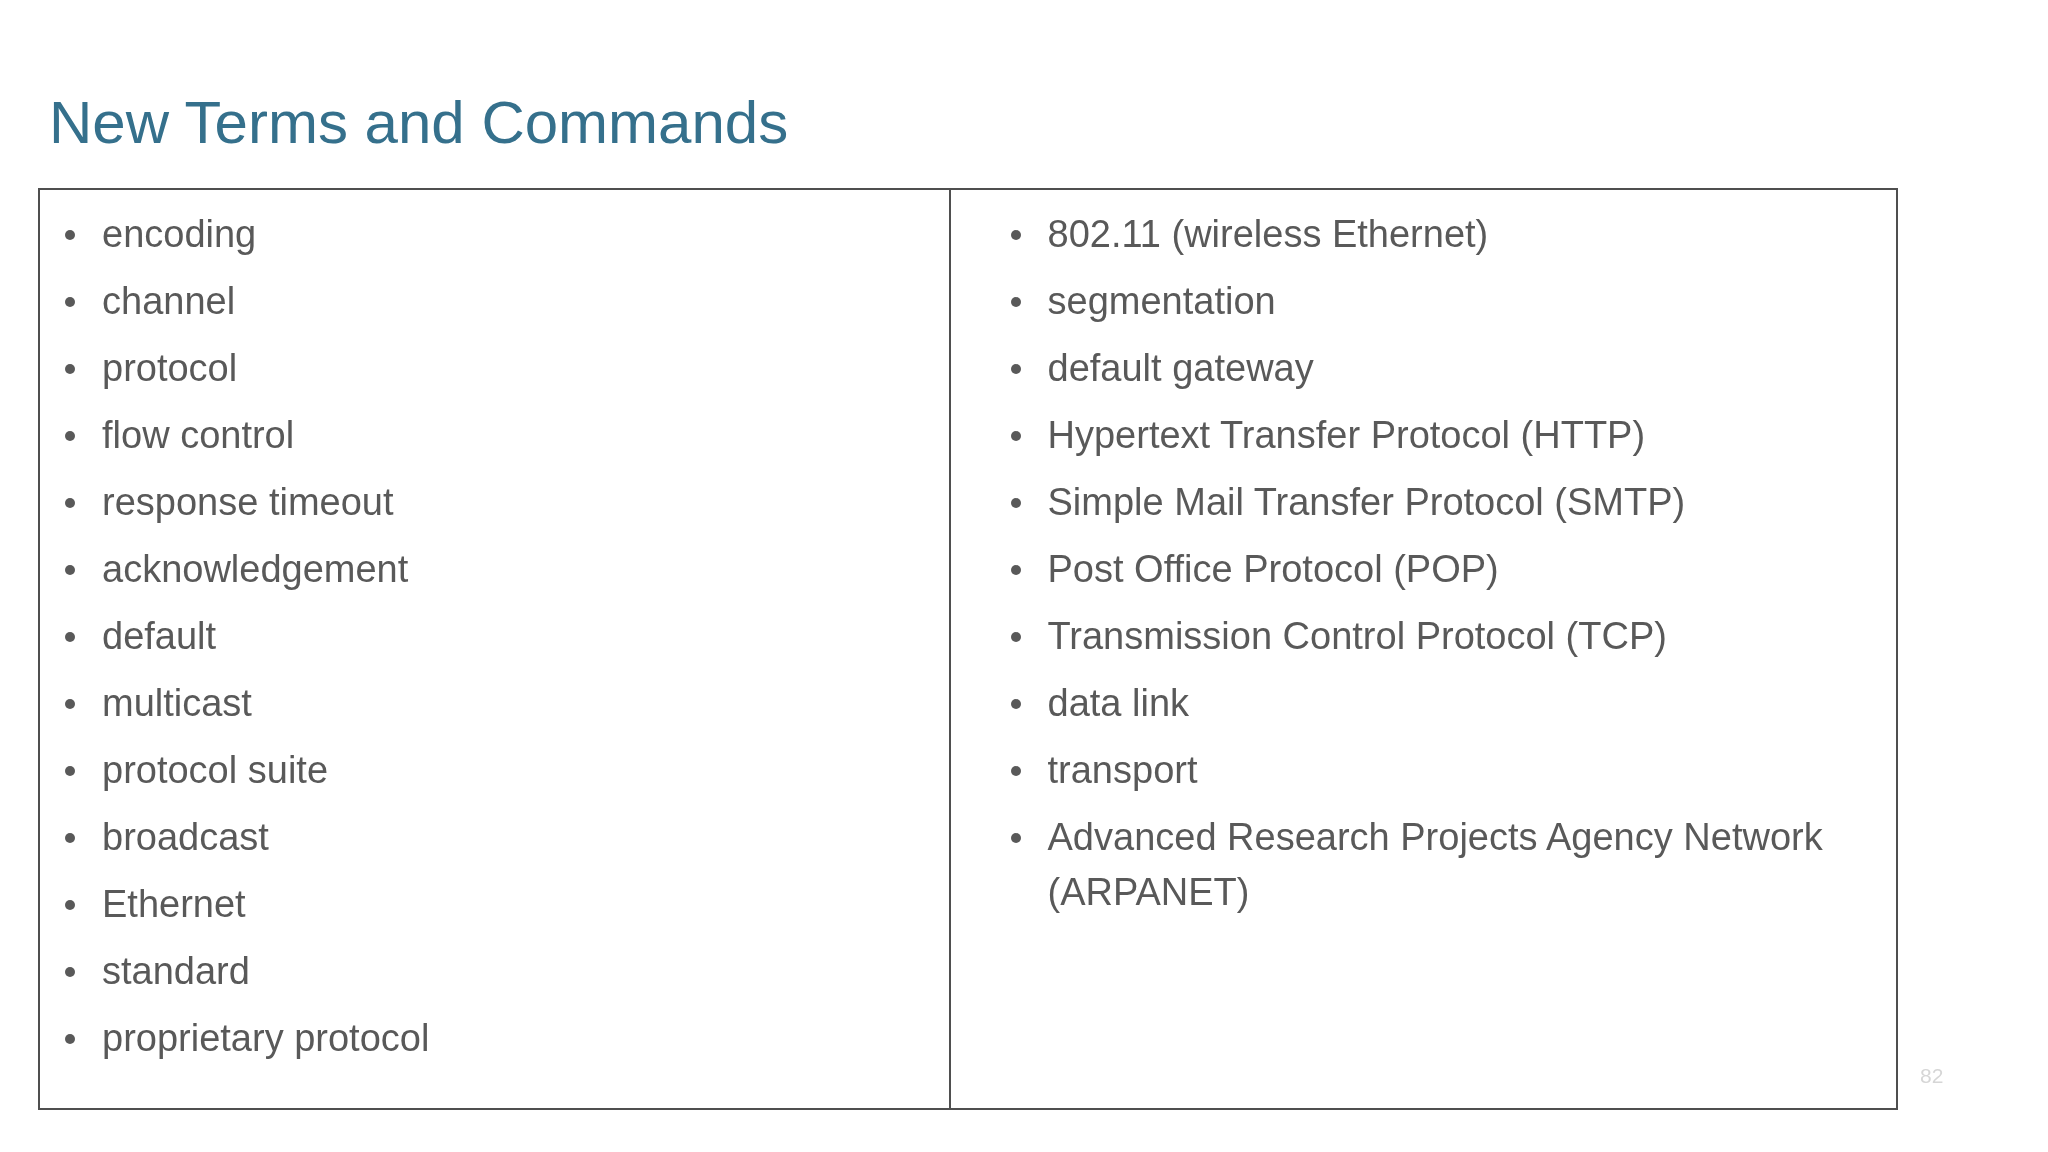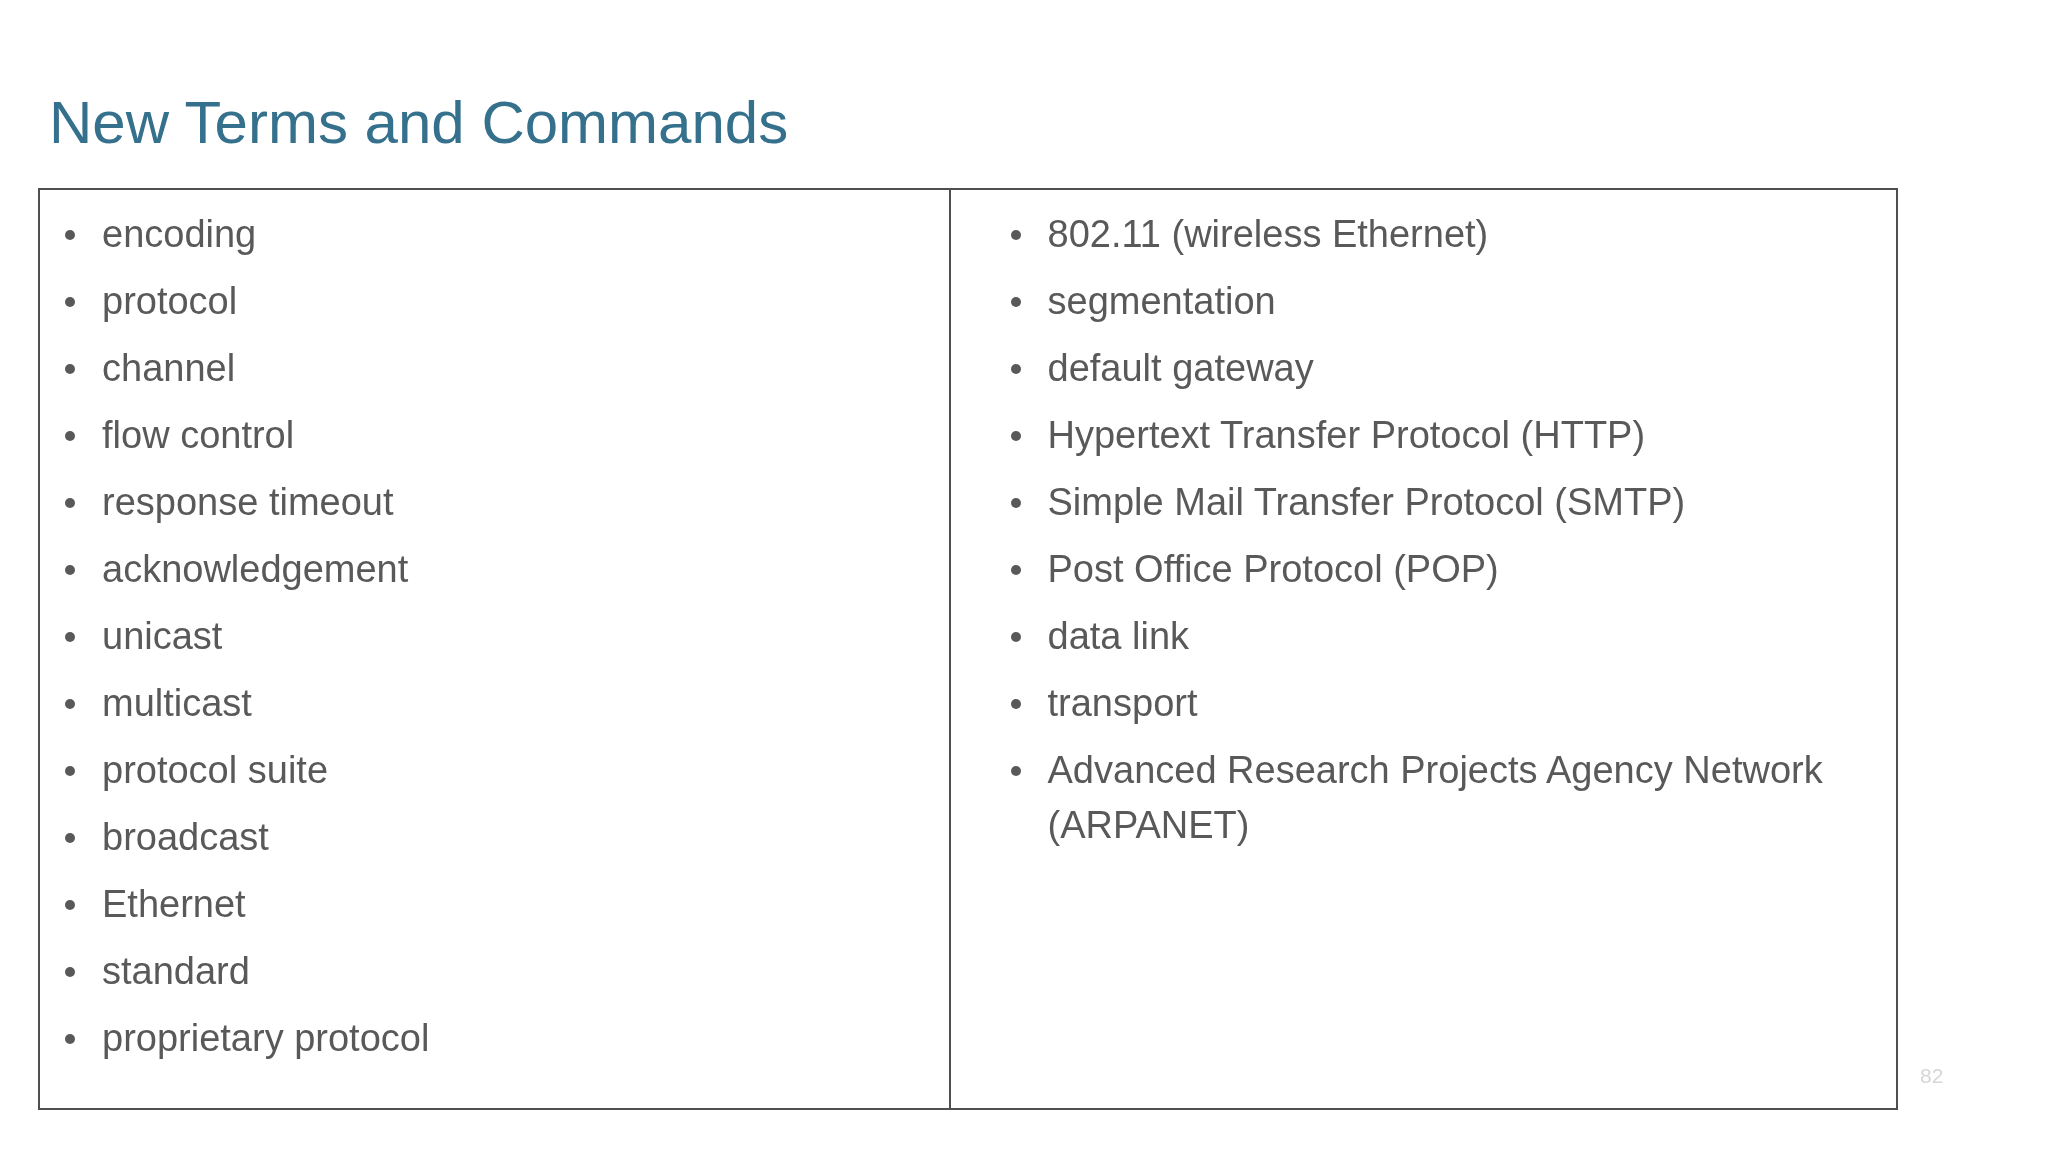--- a/index.html
+++ b/index.html
@@ -87,41 +87,41 @@
 
 <div class="terms-table">
   <div class="terms-column left">
     <ul class="terms-list">
         <li class="term-item">
         <span class="bullet"></span>
         <span class="term-text">encoding</span>
       </li>
         <li class="term-item">
         <span class="bullet"></span>
-        <span class="term-text">protocol</span>
+        <span class="term-text">channel</span>
       </li>
         <li class="term-item">
         <span class="bullet"></span>
-        <span class="term-text">channel</span>
+        <span class="term-text">protocol</span>
       </li>
         <li class="term-item">
         <span class="bullet"></span>
         <span class="term-text">flow control</span>
       </li>
         <li class="term-item">
         <span class="bullet"></span>
         <span class="term-text">response timeout</span>
       </li>
         <li class="term-item">
         <span class="bullet"></span>
         <span class="term-text">acknowledgement</span>
       </li>
         <li class="term-item">
         <span class="bullet"></span>
-        <span class="term-text">unicast</span>
+        <span class="term-text">default</span>
       </li>
         <li class="term-item">
         <span class="bullet"></span>
         <span class="term-text">multicast</span>
       </li>
         <li class="term-item">
         <span class="bullet"></span>
         <span class="term-text">protocol suite</span>
       </li>
         <li class="term-item">
@@ -163,20 +163,24 @@
         <li class="term-item">
         <span class="bullet"></span>
         <span class="term-text">Simple Mail Transfer Protocol (SMTP)</span>
       </li>
         <li class="term-item">
         <span class="bullet"></span>
         <span class="term-text">Post Office Protocol (POP)</span>
       </li>
         <li class="term-item">
         <span class="bullet"></span>
+        <span class="term-text">Transmission Control Protocol (TCP)</span>
+      </li>
+        <li class="term-item">
+        <span class="bullet"></span>
         <span class="term-text">data link</span>
       </li>
         <li class="term-item">
         <span class="bullet"></span>
         <span class="term-text">transport</span>
       </li>
         <li class="term-item">
         <span class="bullet"></span>
         <span class="term-text">Advanced Research Projects Agency Network (ARPANET)</span>
       </li>

